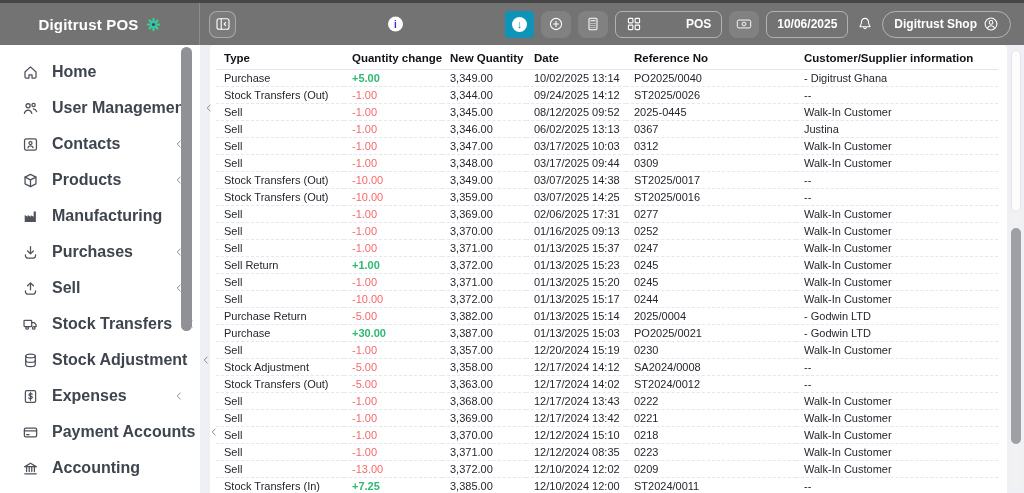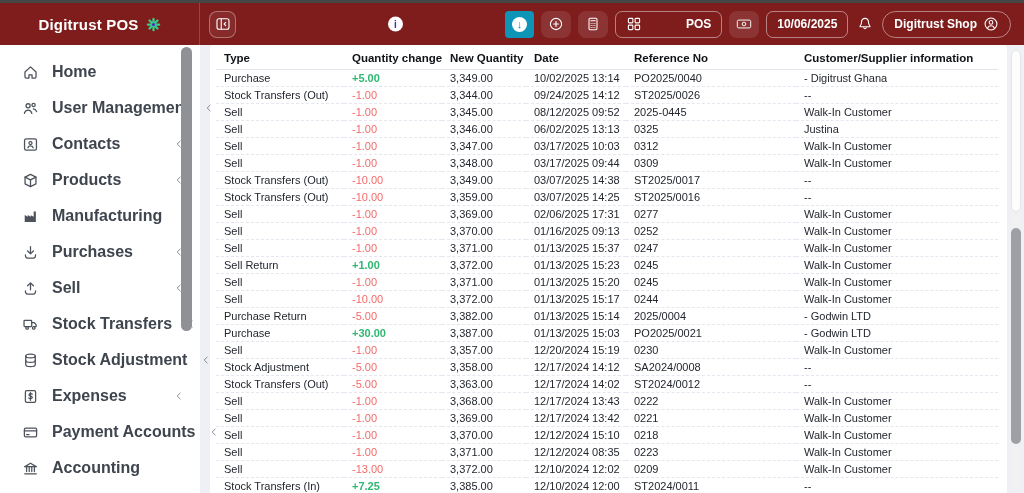--- a/index.html
+++ b/index.html
@@ -5,21 +5,21 @@
   * { box-sizing: border-box; }
   html,body { margin:0; padding:0; }
   body {
     width:1024px; height:493px; overflow:hidden; position:relative;
     font-family:"Liberation Sans", sans-serif;
     background:#eef0f5;
   }
   
   .top-edge { height:3px; background:#464646; }
   .topbar {
-    height:42px; background:#7f1d1d; display:flex; align-items:stretch; position:relative;
+    height:42px; background:#737373; display:flex; align-items:stretch; position:relative;
   }
   .brand-area {
     width:200px; display:flex; align-items:center; justify-content:center; gap:7px;
     border-right:1px solid rgba(255,255,255,0.18);
   }
   .brand-text { color:#fff; font-size:15px; font-weight:700; letter-spacing:.2px; }
   .brand-star { width:15px; height:15px; display:block; }
   .topbar-main { flex:1; display:flex; align-items:center; position:relative; }
   .toggle-btn {
     margin-left:9px; width:27px; height:27px; border:1px solid rgba(255,255,255,0.35);
@@ -403,21 +403,21 @@
           <td>3,345.00</td>
           <td>08/12/2025 09:52</td>
           <td>2025-0445</td>
           <td>Walk-In Customer</td>
         </tr>
         <tr>
           <td>Sell</td>
           <td class="neg">-1.00</td>
           <td>3,346.00</td>
           <td>06/02/2025 13:13</td>
-          <td>0325</td>
+          <td>0367</td>
           <td>Justina</td>
         </tr>
         <tr>
           <td>Sell</td>
           <td class="neg">-1.00</td>
           <td>3,347.00</td>
           <td>03/17/2025 10:03</td>
           <td>0312</td>
           <td>Walk-In Customer</td>
         </tr>

